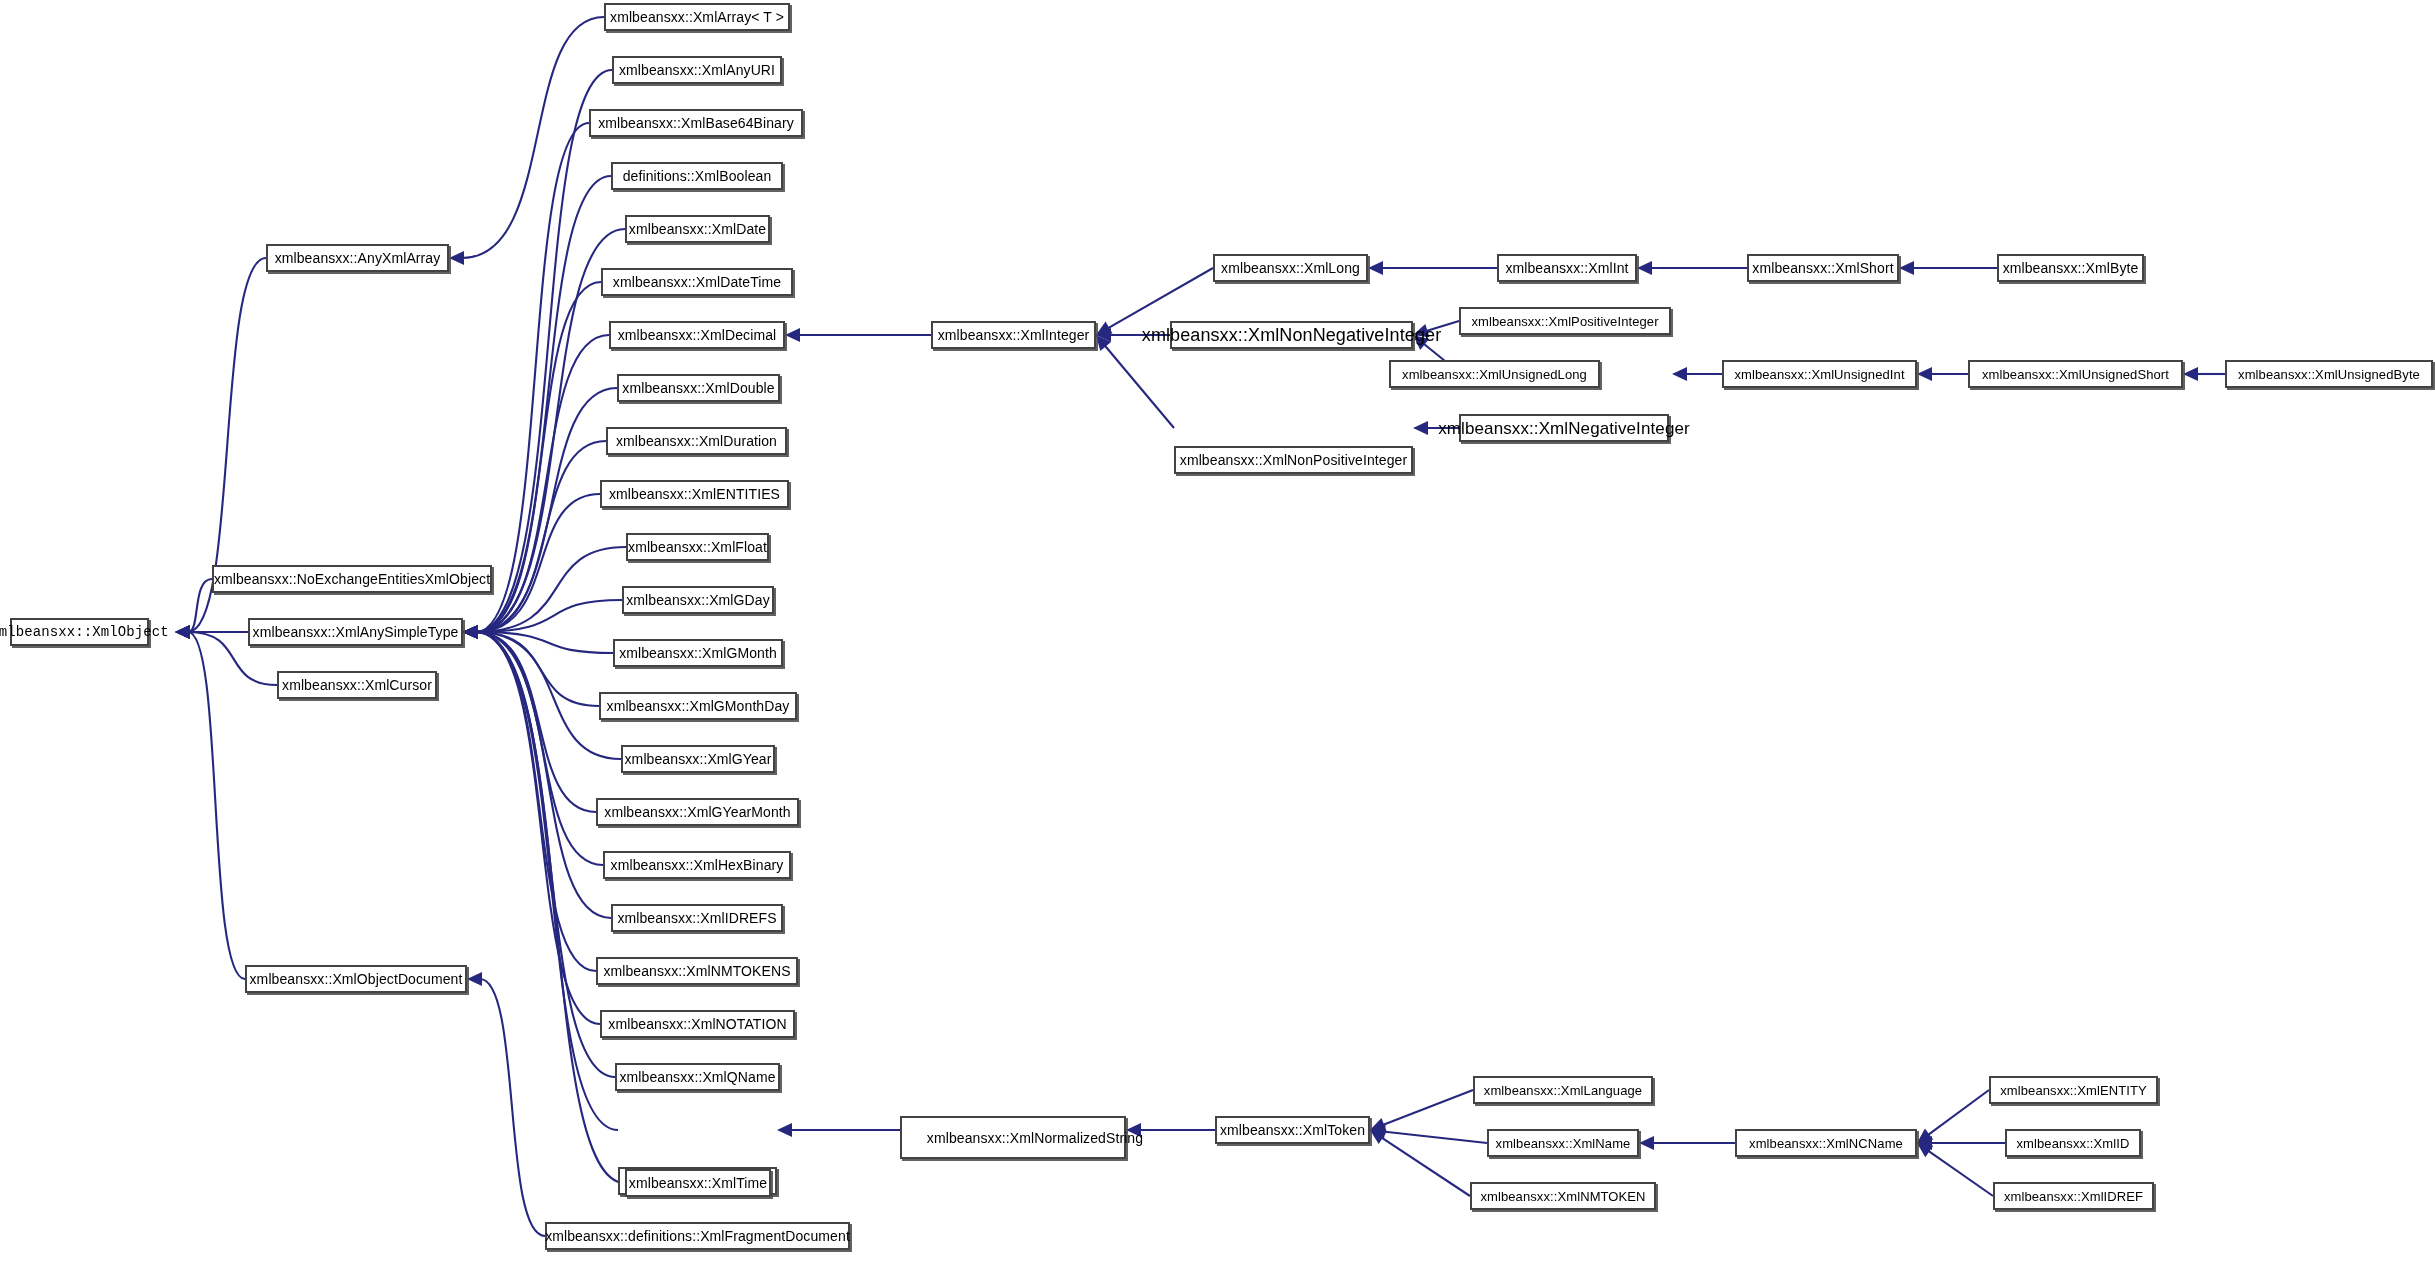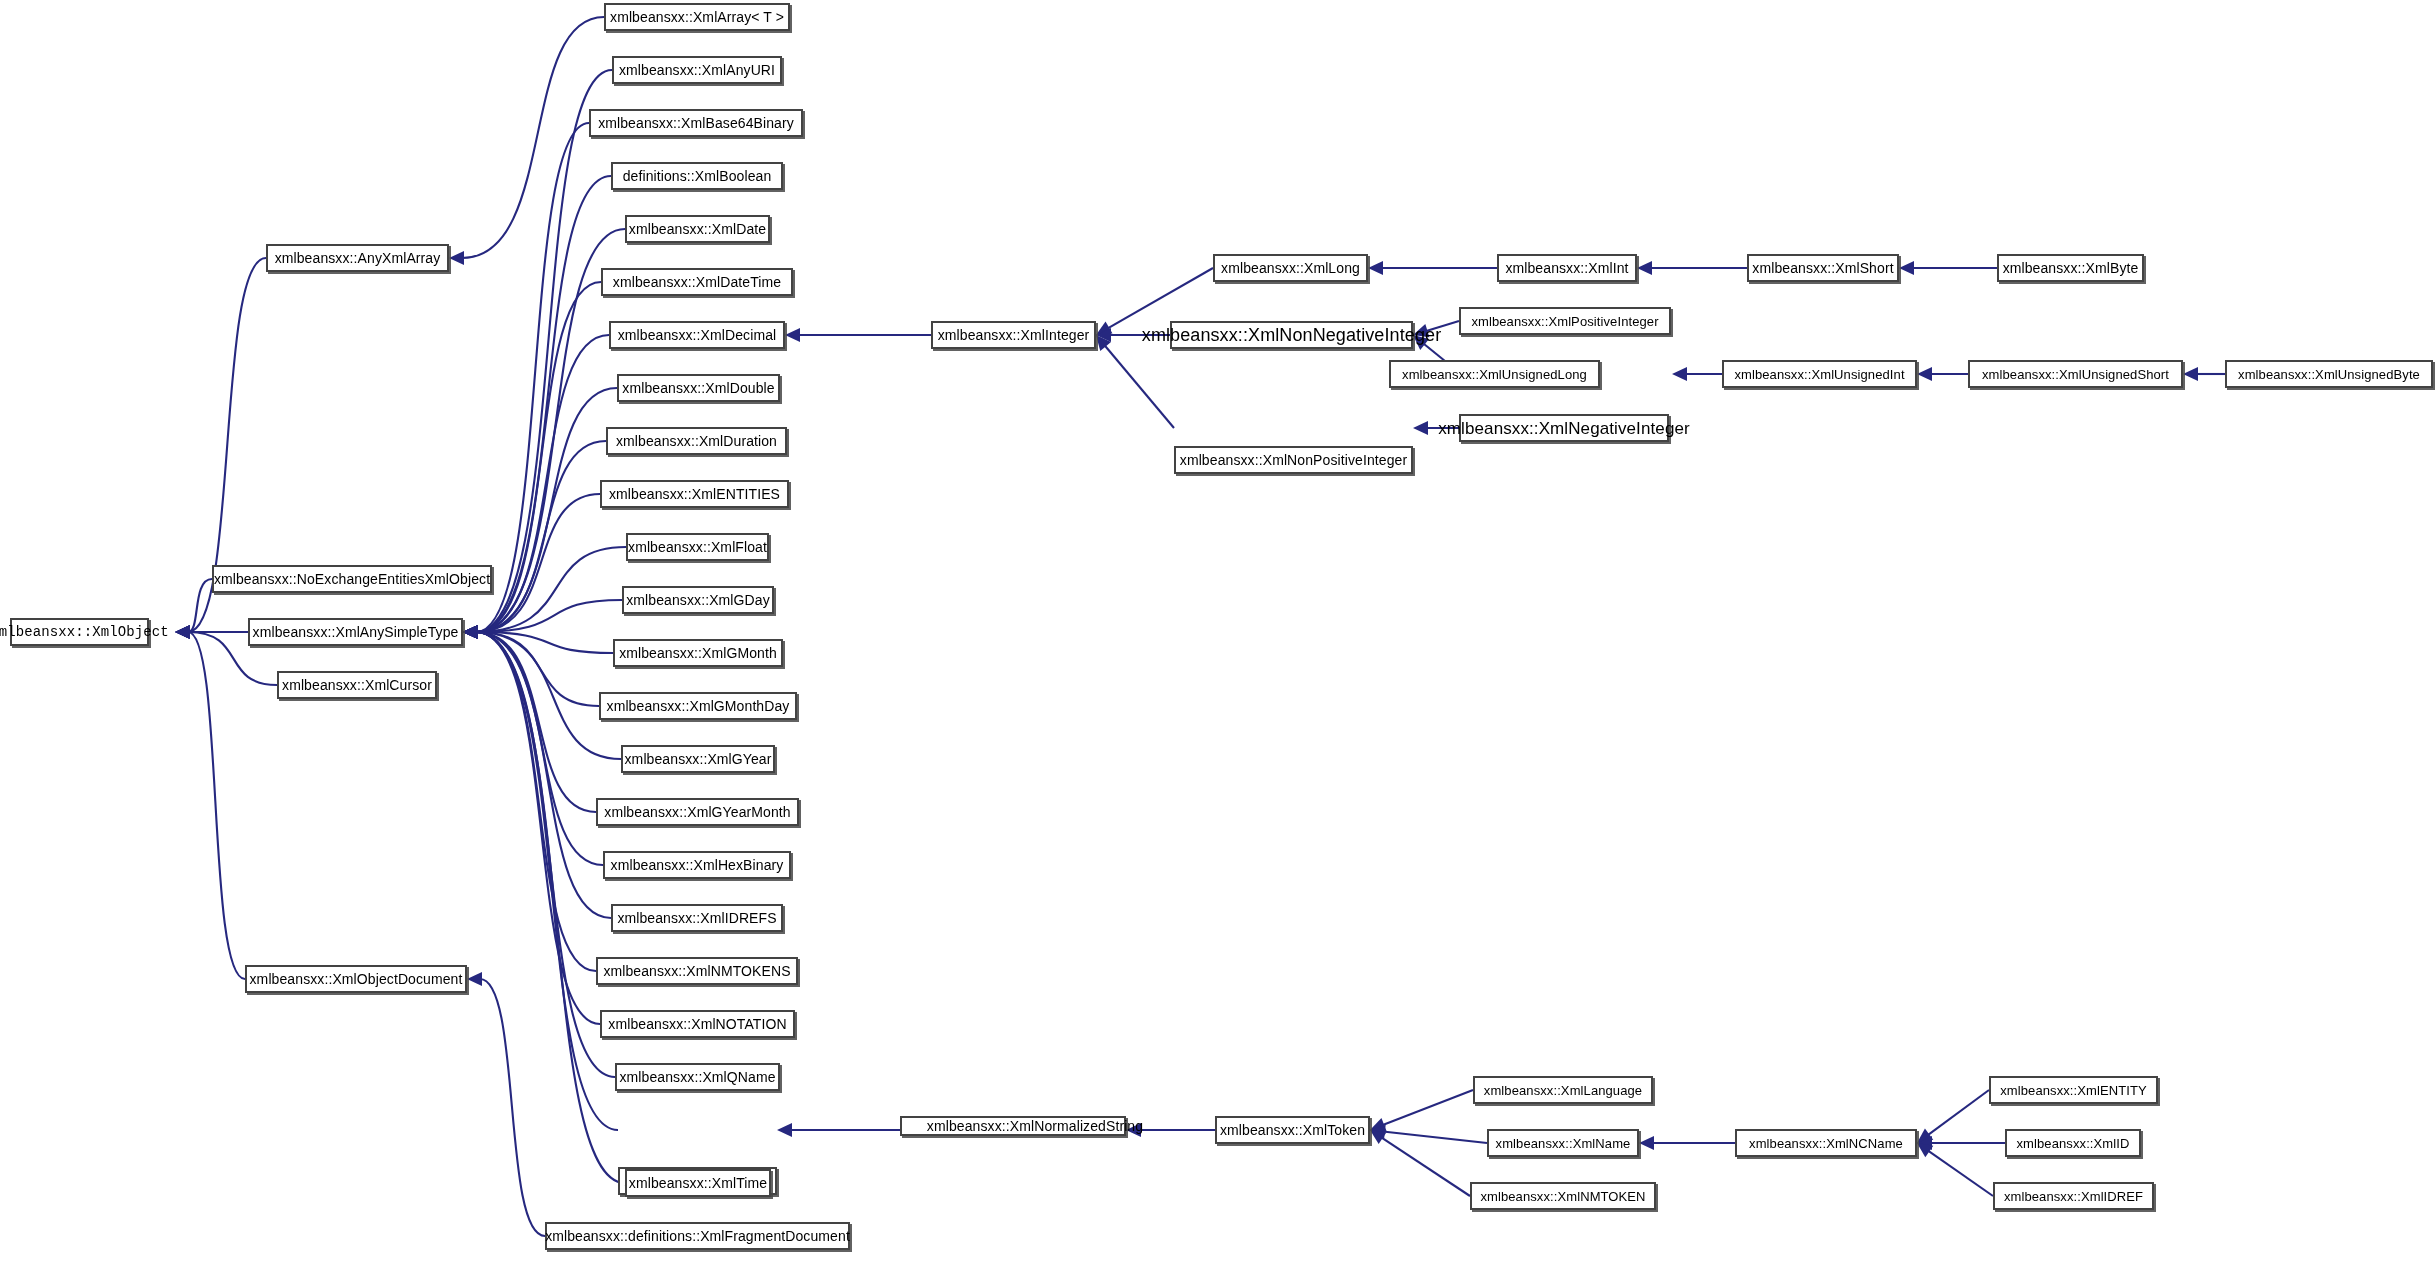--- a/index.html
+++ b/index.html
@@ -283,21 +283,21 @@
       </div>
       <div class="node" style="left: 1722px; top: 360px; width: 195px; height: 28px; font-size: 13px;">
         <span class="nlabel">xmlbeansxx::XmlUnsignedInt</span>
       </div>
       <div class="node" style="left: 1968px; top: 360px; width: 215px; height: 28px; font-size: 13px;">
         <span class="nlabel">xmlbeansxx::XmlUnsignedShort</span>
       </div>
       <div class="node" style="left: 2225px; top: 360px; width: 208px; height: 28px; font-size: 13px;">
         <span class="nlabel">xmlbeansxx::XmlUnsignedByte</span>
       </div>
-      <div class="node" style="left: 900px; top: 1116px; width: 226px; height: 20px; font-size: 14px; padding-left: 44px;">
+      <div class="node" style="left: 900px; top: 1116px; width: 226px; height: 43px; font-size: 14px; padding-left: 44px;">
         <span class="nlabel">xmlbeansxx::XmlNormalizedString</span>
       </div>
       <div class="node" style="left: 1215px; top: 1116px; width: 155px; height: 28px; font-size: 14px;">
         <span class="nlabel">xmlbeansxx::XmlToken</span>
       </div>
       <div class="node" style="left: 1473px; top: 1076px; width: 180px; height: 28px; font-size: 13px;">
         <span class="nlabel">xmlbeansxx::XmlLanguage</span>
       </div>
       <div class="node" style="left: 1487px; top: 1129px; width: 152px; height: 28px; font-size: 13px;">
         <span class="nlabel">xmlbeansxx::XmlName</span>

